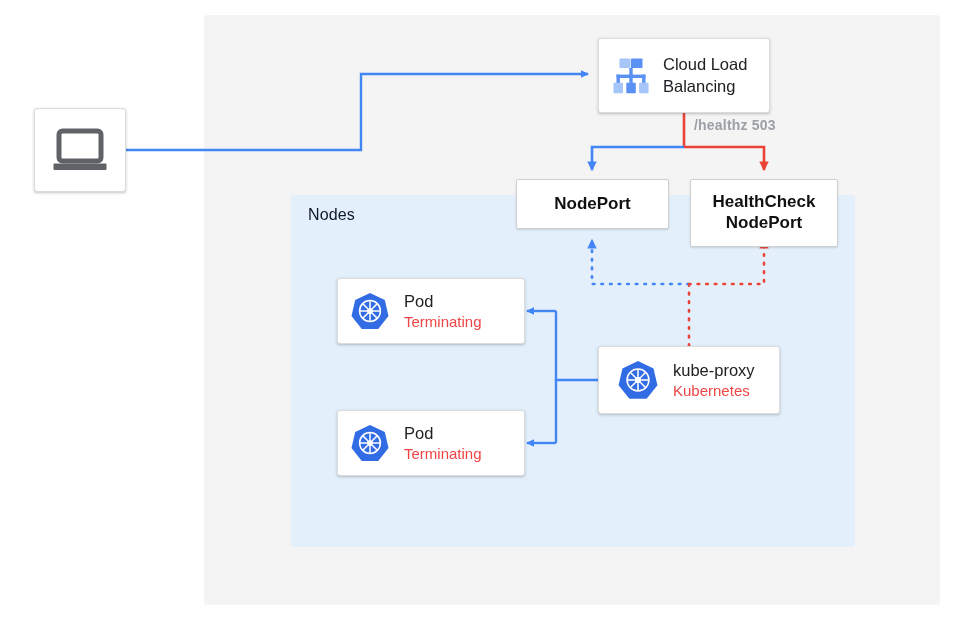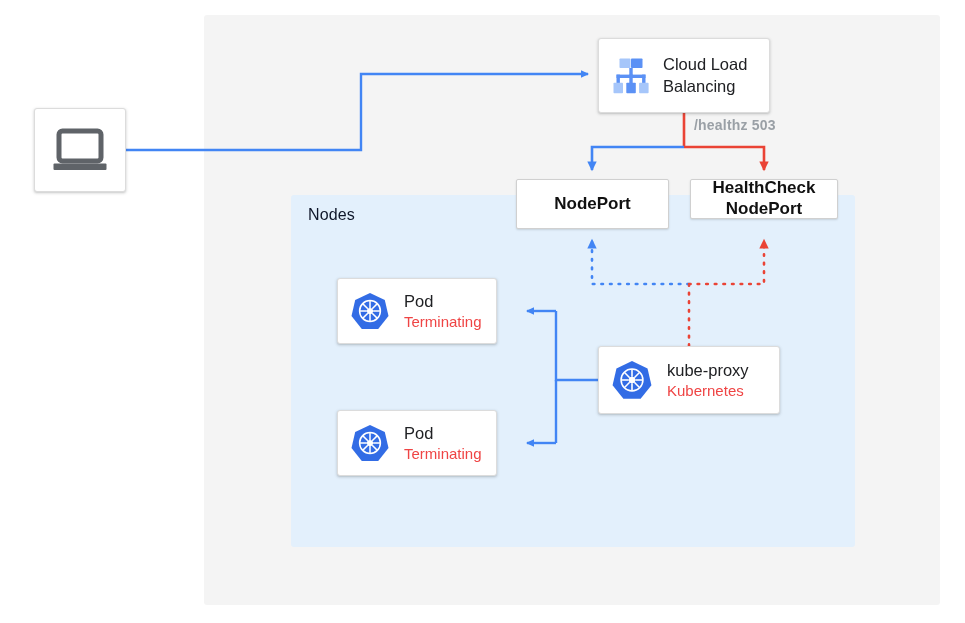--- a/index.html
+++ b/index.html
@@ -113,38 +113,38 @@
   #nodeport-box {
     left: 516px;
     top: 179px;
     width: 153px;
     height: 50px;
   }
   #healthcheck-box {
     left: 690px;
     top: 179px;
     width: 148px;
-    height: 40px;
+    height: 68px;
   }
   
   .pod-card {
-    width: 160px;
+    width: 188px;
     height: 66px;
     padding-left: 12px;
   }
   .pod-card .card-text { margin-left: 14px; }
   #pod-1 { left: 337px; top: 278px; }
   #pod-2 { left: 337px; top: 410px; }
   
   #kubeproxy-card {
     left: 598px;
     top: 346px;
     width: 182px;
     height: 68px;
-    padding-left: 12px;
+    padding-left: 18px;
   }
   #kubeproxy-card .card-text { margin-left: 14px; }
   
   #wires {
     position: absolute;
     left: 0; top: 0;
     width: 965px;
     height: 623px;
     pointer-events: none;
   }

